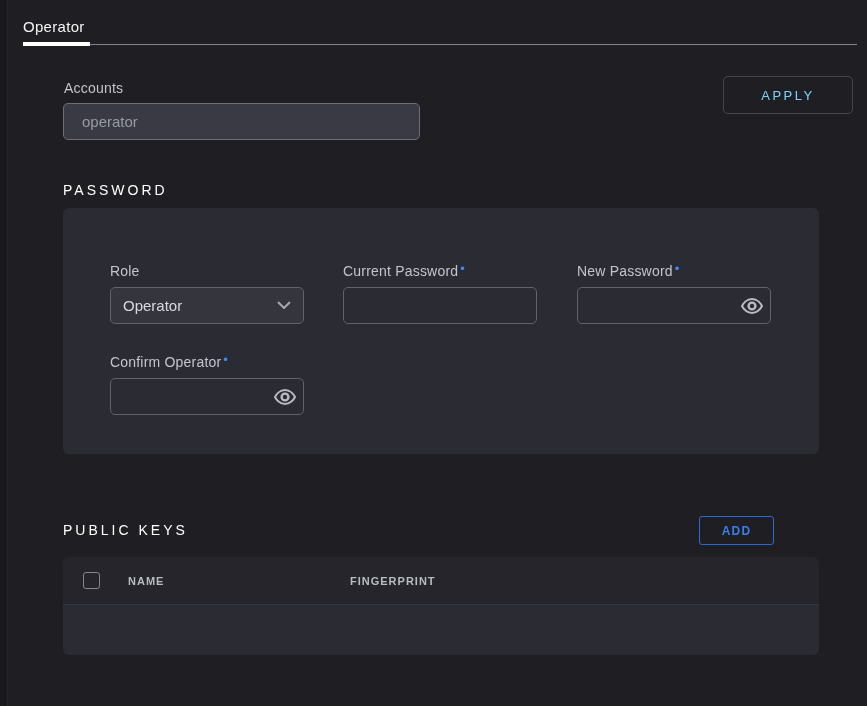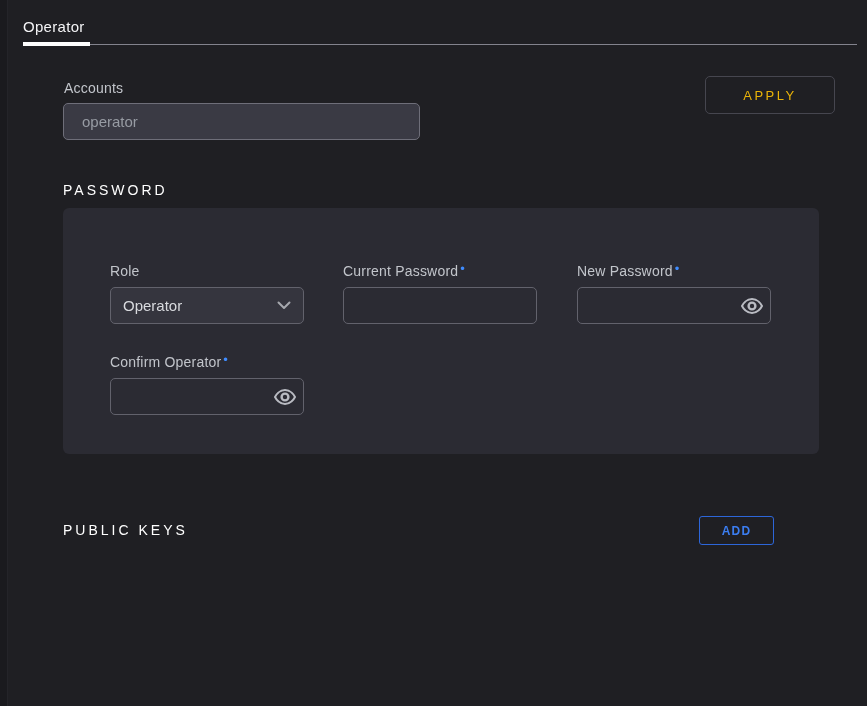--- a/index.html
+++ b/index.html
@@ -128,26 +128,26 @@
     font-size: 15px;
   }
   .select-box .chevron {
     margin-left: auto;
     display: flex;
   }
 
   
   .apply-btn {
     position: absolute;
-    left: 705px; top: 76px;
+    left: 723px; top: 76px;
     width: 130px; height: 38px;
     background: transparent;
     border: 1px solid #46464f;
     border-radius: 5px;
-    color: #eab308;
+    color: #7dd3fc;
     font-size: 13px;
     letter-spacing: 2.5px;
     font-family: "Liberation Sans", sans-serif;
     cursor: default;
   }
   .add-btn {
     position: absolute;
     left: 699px; top: 516px;
     width: 75px; height: 29px;
     background: transparent;
@@ -270,14 +270,22 @@
           <circle cx="11" cy="8" r="3.4" fill="none" stroke="#b9bbc2" stroke-width="2.4"></circle>
         </svg>
       </button>
     </div>
 
   </div>
 
   <div class="section-title" style="left:63px; top:522px;">PUBLIC KEYS</div>
   <button class="add-btn">ADD</button>
 
+  <div class="pk-table">
+    <div class="pk-header">
+      <div class="pk-checkbox"></div>
+      <div class="pk-col pk-col-name">NAME</div>
+      <div class="pk-col pk-col-fingerprint">FINGERPRINT</div>
+    </div>
+    <div class="pk-body"></div>
+  </div>
 
 </div>
 
 </body></html>

